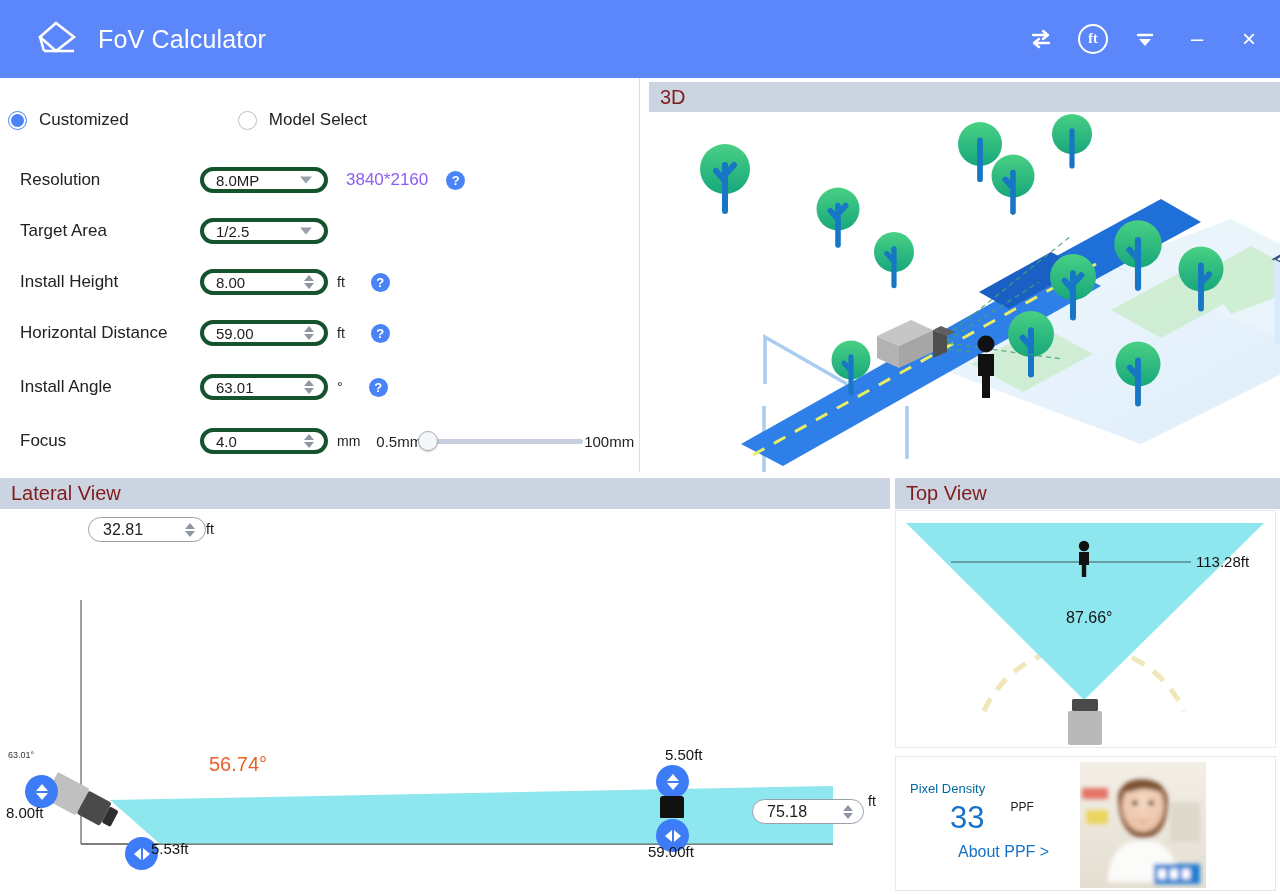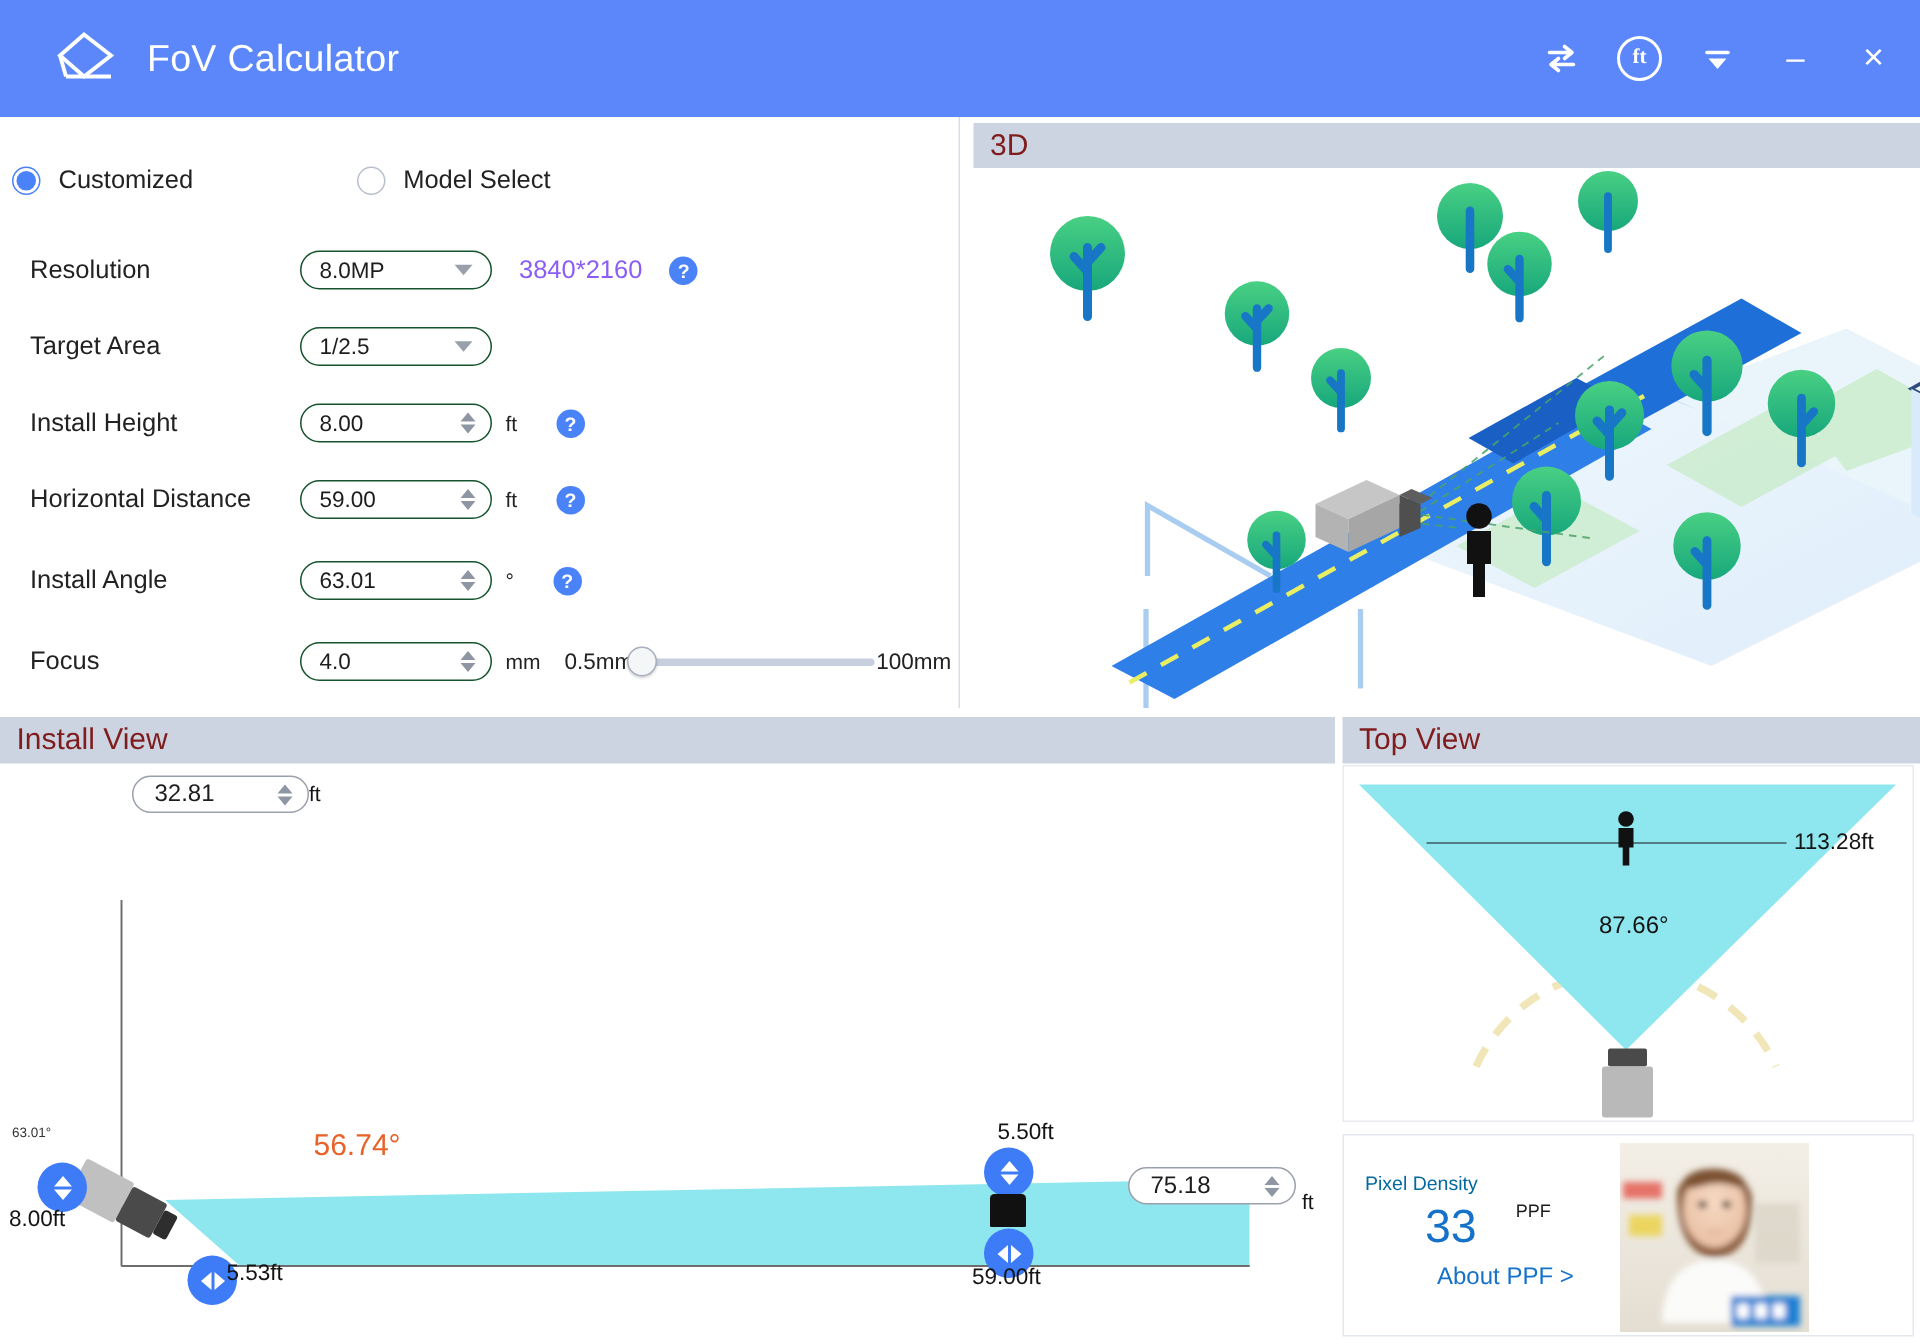--- a/index.html
+++ b/index.html
@@ -48,21 +48,21 @@
     display: flex; align-items: center; justify-content: center; margin-right: 12px;
   }
   .radio.on .dot { border-color: #4a82f7; }
   .radio.on .dot::after { content: ""; width: 13px; height: 13px; border-radius: 50%; background: #4a82f7; }
   .radio span.lbl { font-size: 17px; color: #222; }
   .radio-gap { width: 85px; }
 
   .field { position: absolute; left: 20px; height: 30px; display: flex; align-items: center; }
   .field > .flbl { font-size: 17px; color: #222; width: 180px; }
   .ctl {
-    position: relative; width: 128px; height: 26px; border: 1px solid #14532d; border-radius: 13px;
+    position: relative; width: 128px; height: 26px; border: 4px solid #14532d; border-radius: 13px;
     background: #fff; display: flex; align-items: center; padding: 0 8px 0 12px; cursor: pointer;
   }
   .ctl .val { font-size: 15px; color: #1d1d1d; }
   .caret {
     position: absolute; right: 12px; top: 50%; transform: translateY(-50%);
     width: 0; height: 0; border-left: 6px solid transparent; border-right: 6px solid transparent;
     border-top: 7px solid #9aa0ab;
   }
   .spin { position: absolute; right: 10px; top: 50%; transform: translateY(-50%); display: flex; flex-direction: column; gap: 2px; cursor: pointer; }
   .spin i { display: block; width: 0; height: 0; border-left: 5px solid transparent; border-right: 5px solid transparent; }
@@ -483,21 +483,21 @@
 
         <g transform="translate(345,252)">
           <circle cx="0" cy="-22" r="8.5" fill="#111"></circle>
           <path d="M-8 -12 L8 -12 L8 10 L4 10 L4 32 L-4 32 L-4 10 L-8 10 Z" fill="#111"></path>
         </g>
       </svg>
     </div>
   </div>
 
   <div class="panel-lat">
-    <div class="panel-hd">Install View</div>
+    <div class="panel-hd">Lateral View</div>
     <div class="lat-body">
 
       <svg width="890" height="385" viewBox="0 0 890 385" style="position:absolute;left:0;top:0;">
 
         <g stroke="#6d6d6d" stroke-width="1.3" fill="none">
           <path d="M81 90 L81 334"></path>
           <path d="M81 334 L833 334"></path>
         </g>
 
         <g>
@@ -557,21 +557,21 @@
       <div style="position:absolute;left:660px;top:286px;width:24px;height:22px;background:#111;border-radius:3px 3px 1px 1px;"></div>
 
       <div class="handle" style="left:656px; top:309px;">
         <svg width="20" height="20" viewBox="0 0 20 20">
             <path d="M2 10 L9 4 L9 16 Z" fill="#fff"></path>
             <path d="M18 10 L11 16 L11 4 Z" fill="#fff"></path>
           </svg>
       </div>
       <span class="meas" style="left:648px; top:333px;">59.00ft</span>
 
-      <div class="num-ctl" style="left:752px; top:268px; width:112px;">
+      <div class="num-ctl" style="left:752px; top:289px; width:112px;">
         <span class="val">75.18</span>
         <span class="spin">
             <i class="up"></i>
             <i class="dn"></i>
           </span>
       </div>
       <span class="meas" style="left:868px; top:283px; font-size:14px;">ft</span>
     </div>
   </div>
 

